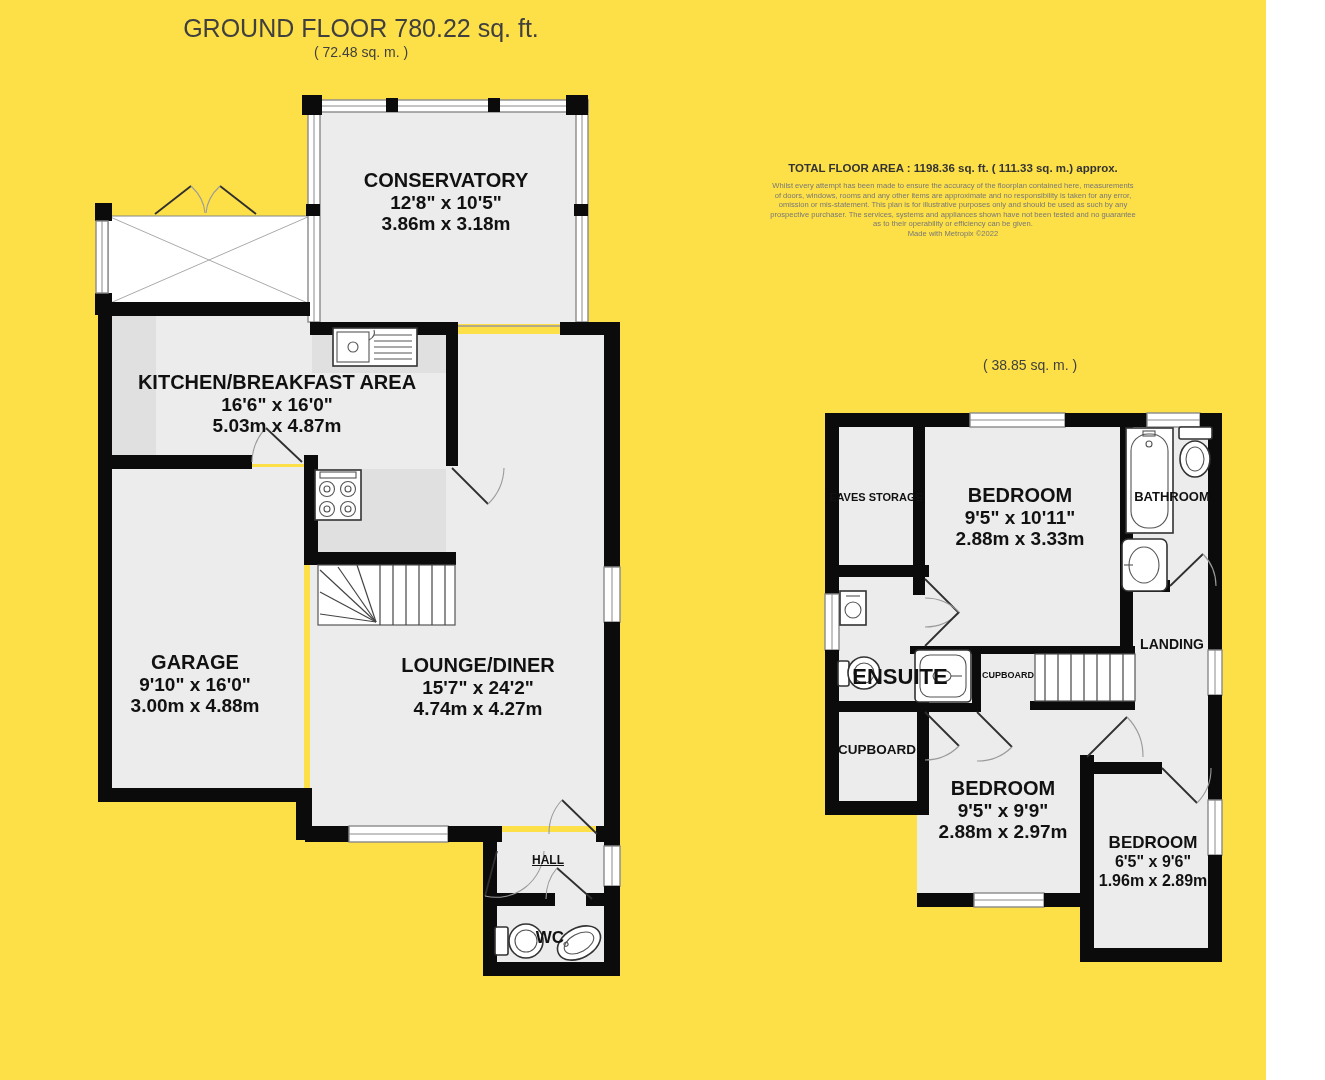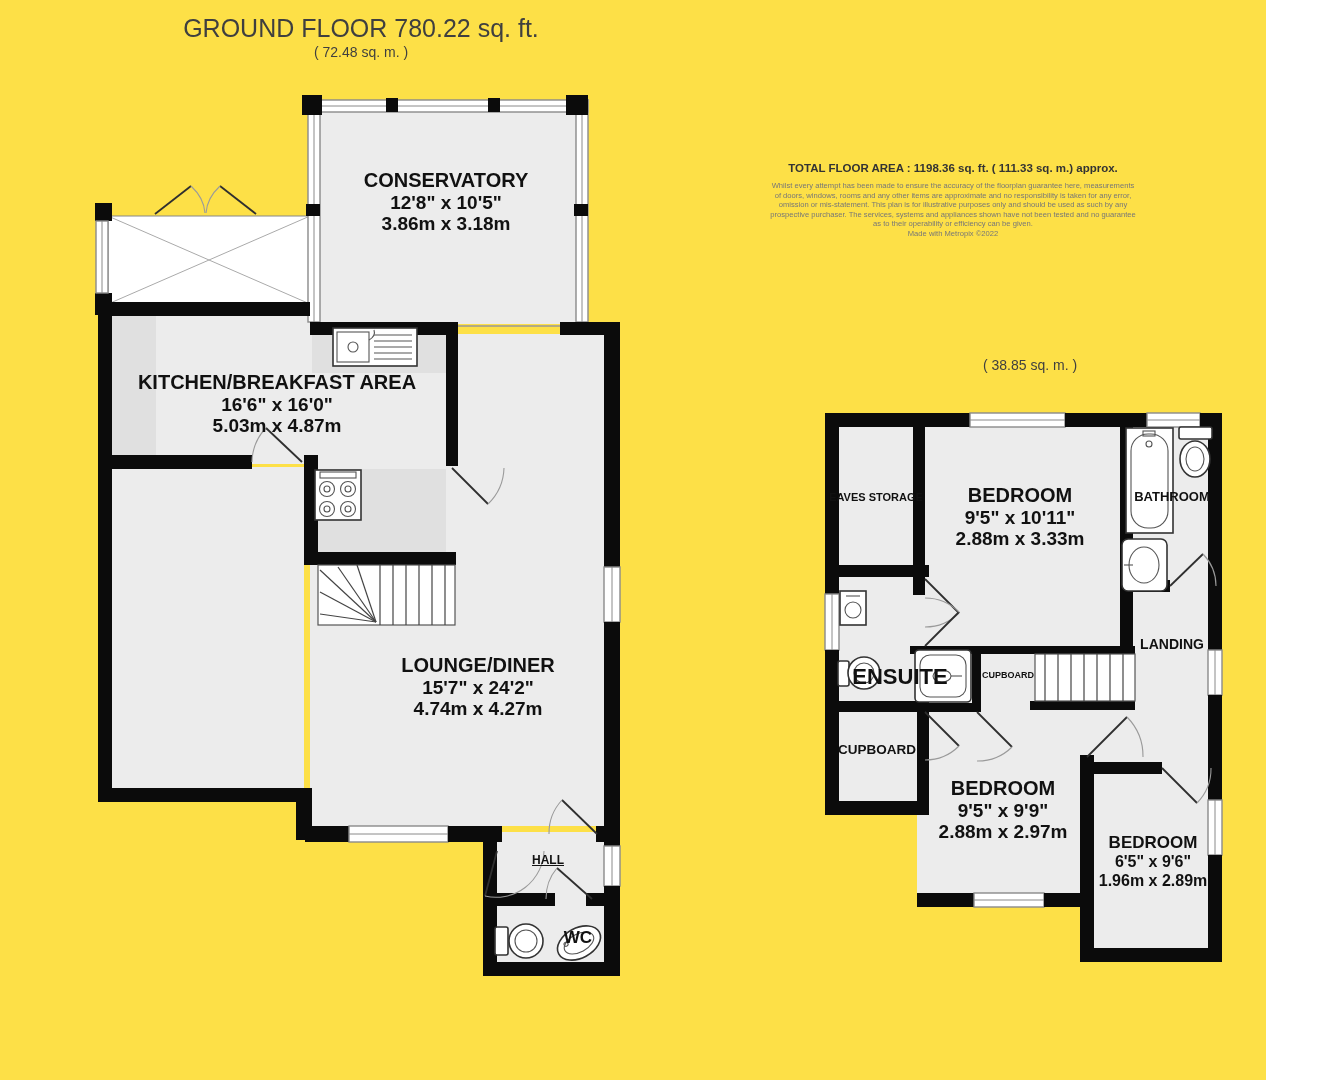--- a/index.html
+++ b/index.html
@@ -296,33 +296,38 @@
   <span class="dm">12'8" x 10'5"</span>
   <span class="dm">3.86m x 3.18m</span>
 </div>
 
 <div class="label big" style="left:112px;top:372px;width:330px;">
   <span class="nm">KITCHEN/BREAKFAST AREA</span>
   <span class="dm">16'6" x 16'0"</span>
   <span class="dm">5.03m x 4.87m</span>
 </div>
 
+<div class="label big" style="left:103px;top:652px;width:184px;">
+  <span class="nm">GARAGE</span>
+  <span class="dm">9'10" x 16'0"</span>
+  <span class="dm">3.00m x 4.88m</span>
+</div>
 
 <div class="label big" style="left:368px;top:655px;width:220px;">
   <span class="nm">LOUNGE/DINER</span>
   <span class="dm">15'7" x 24'2"</span>
   <span class="dm">4.74m x 4.27m</span>
 </div>
 
 <div class="label" style="left:516px;top:854px;width:64px;font-size:12px;text-decoration:underline;">HALL</div>
-<div class="label" style="left:528px;top:929px;width:44px;font-size:17px;margin-left:28px;">WC</div>
+<div class="label" style="left:528px;top:929px;width:44px;font-size:17px;">WC</div>
 
 <div class="total" style="left:733px;top:162px;width:440px;">TOTAL FLOOR AREA : 1198.36 sq. ft. ( 111.33 sq. m.) approx.</div>
 <div class="disc" style="left:743px;top:181px;width:420px;">
-  <span>Whilst every attempt has been made to ensure the accuracy of the floorplan guarantee here, measurements</span>
+  <span>Whilst every attempt has been made to ensure the accuracy of the floorplan contained here, measurements</span>
   <span>of doors, windows, rooms and any other items are approximate and no responsibility is taken for any error,</span>
   <span>omission or mis-statement. This plan is for illustrative purposes only and should be used as such by any</span>
   <span>prospective purchaser. The services, systems and appliances shown have not been tested and no guarantee</span>
   <span>as to their operability or efficiency can be given.</span>
   <span>Made with Metropix ©2022</span>
 </div>
 
 <div class="floor-sub" style="left:815px;top:357px;width:430px;">( 38.85 sq. m. )</div>
 
 <div class="label" style="left:828px;top:492px;width:96px;font-size:11px;">EAVES STORAGE</div>

